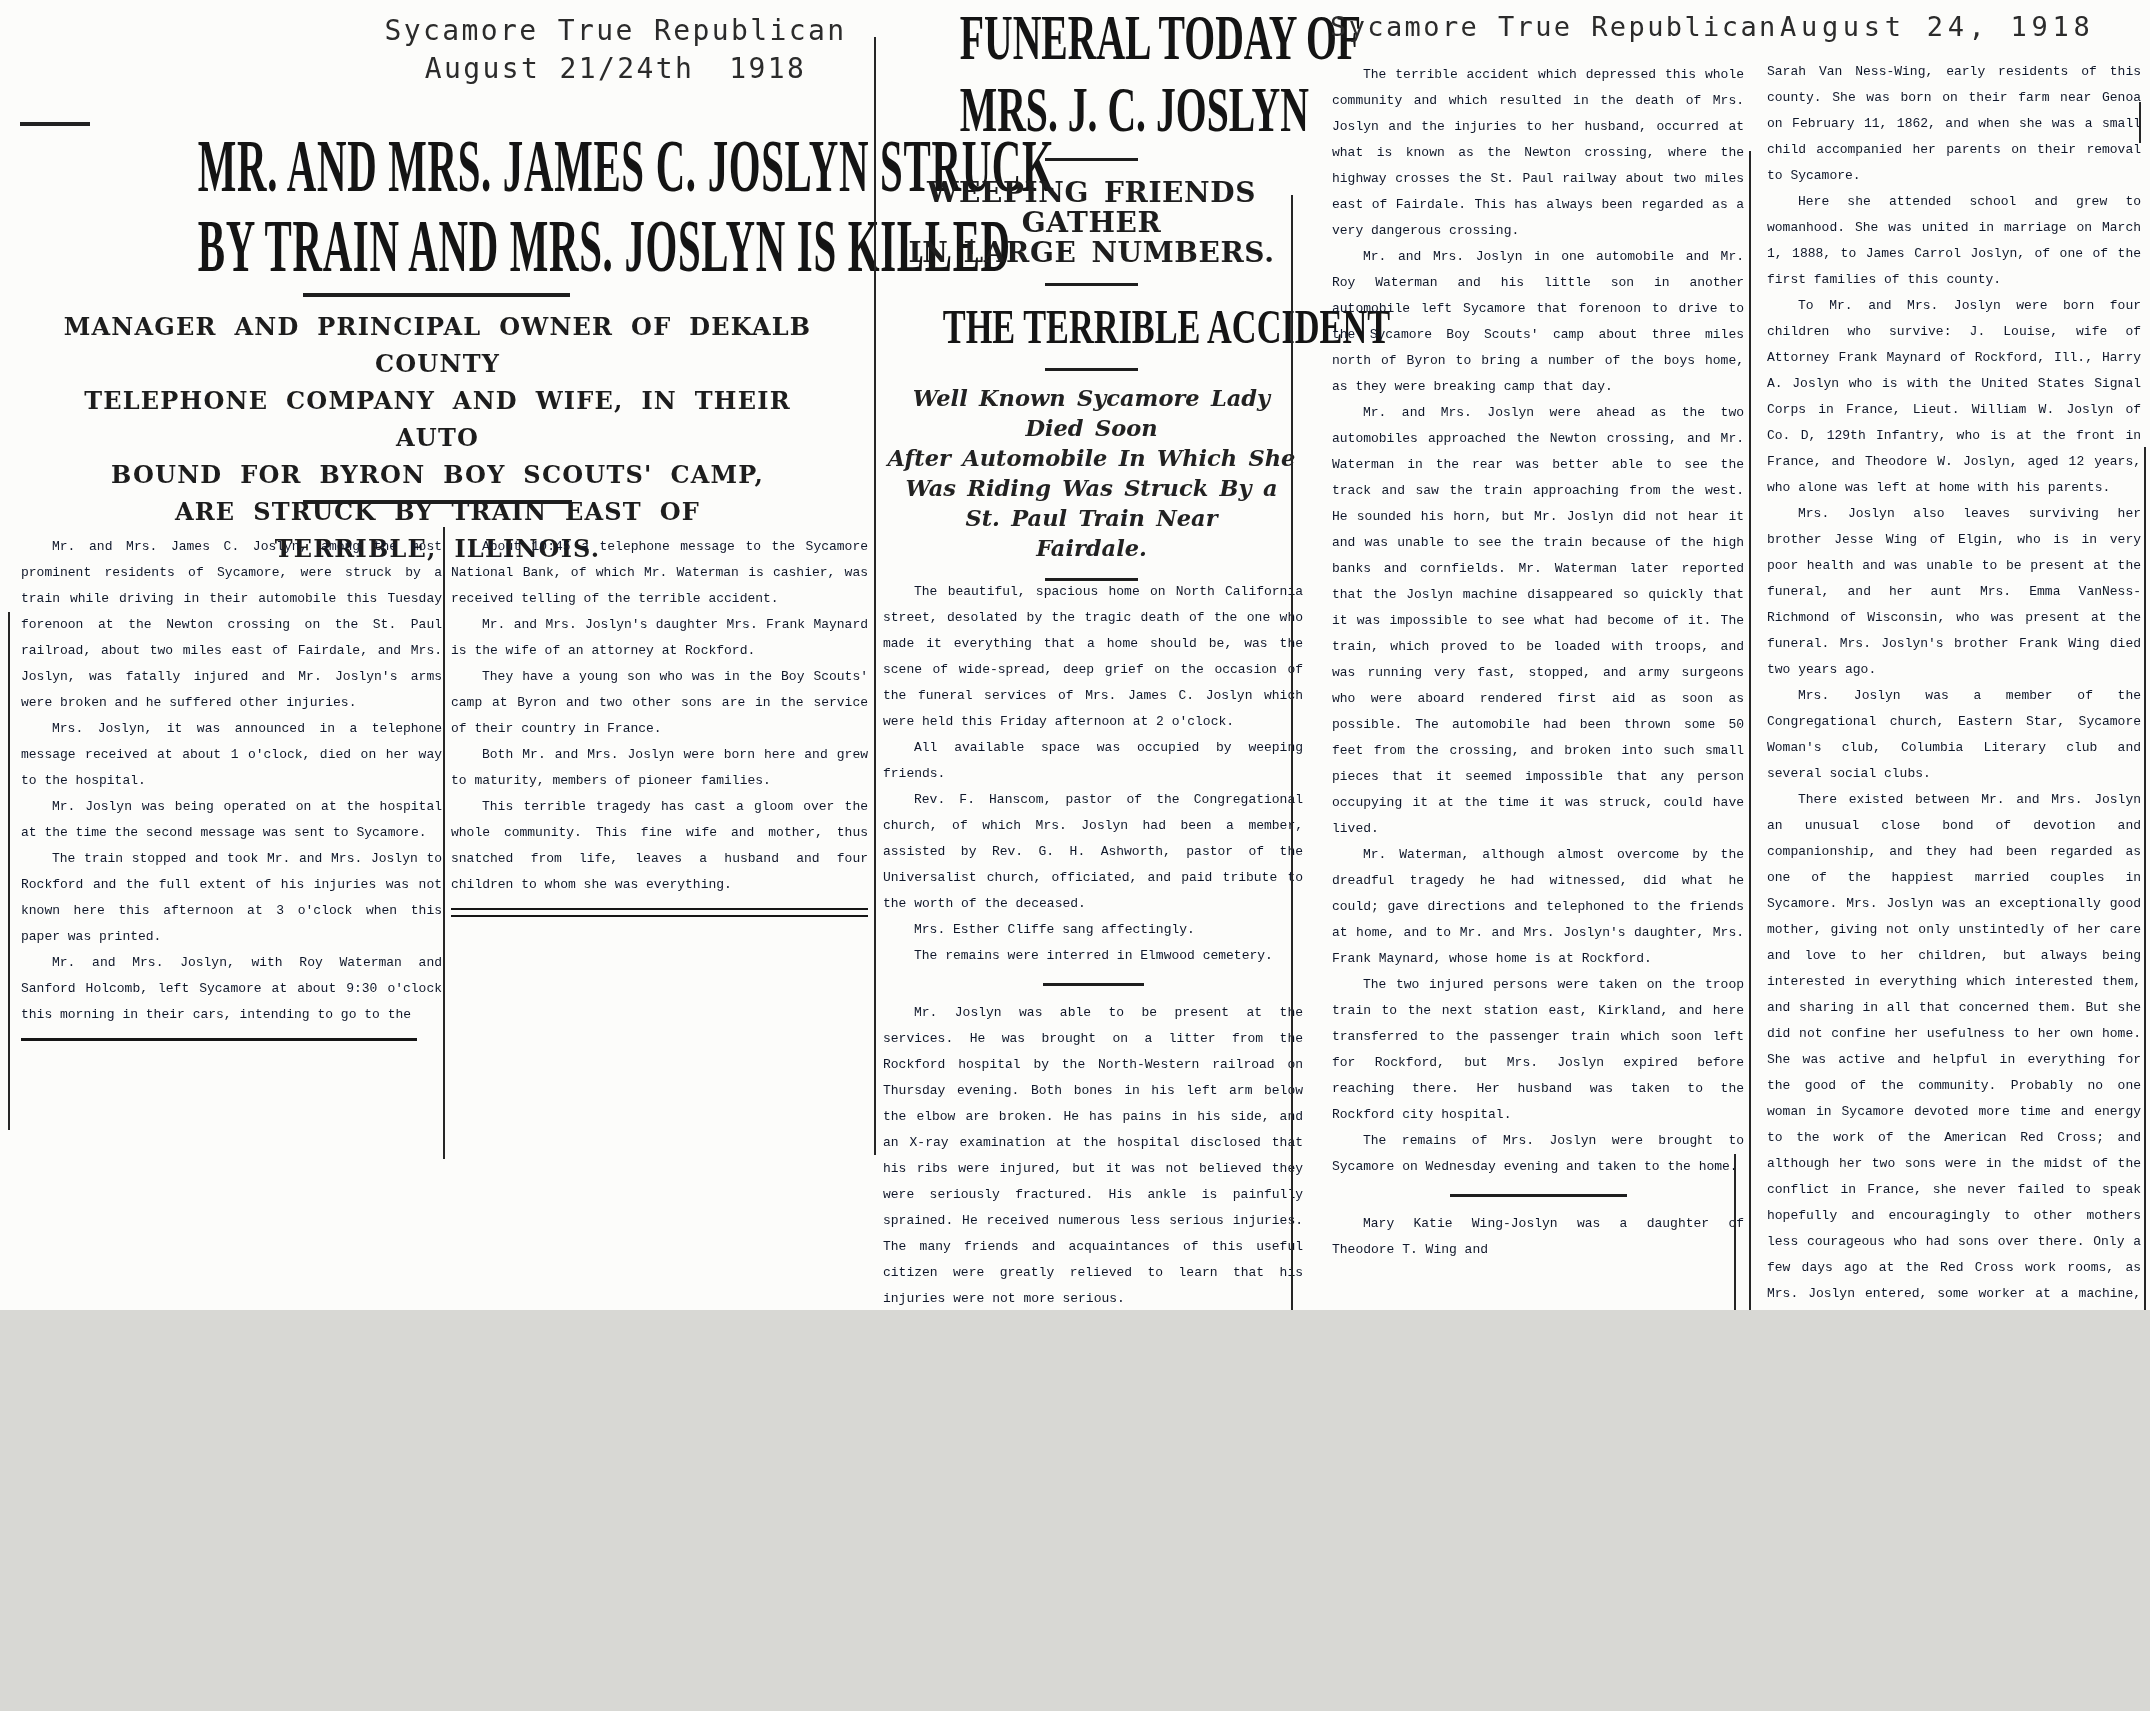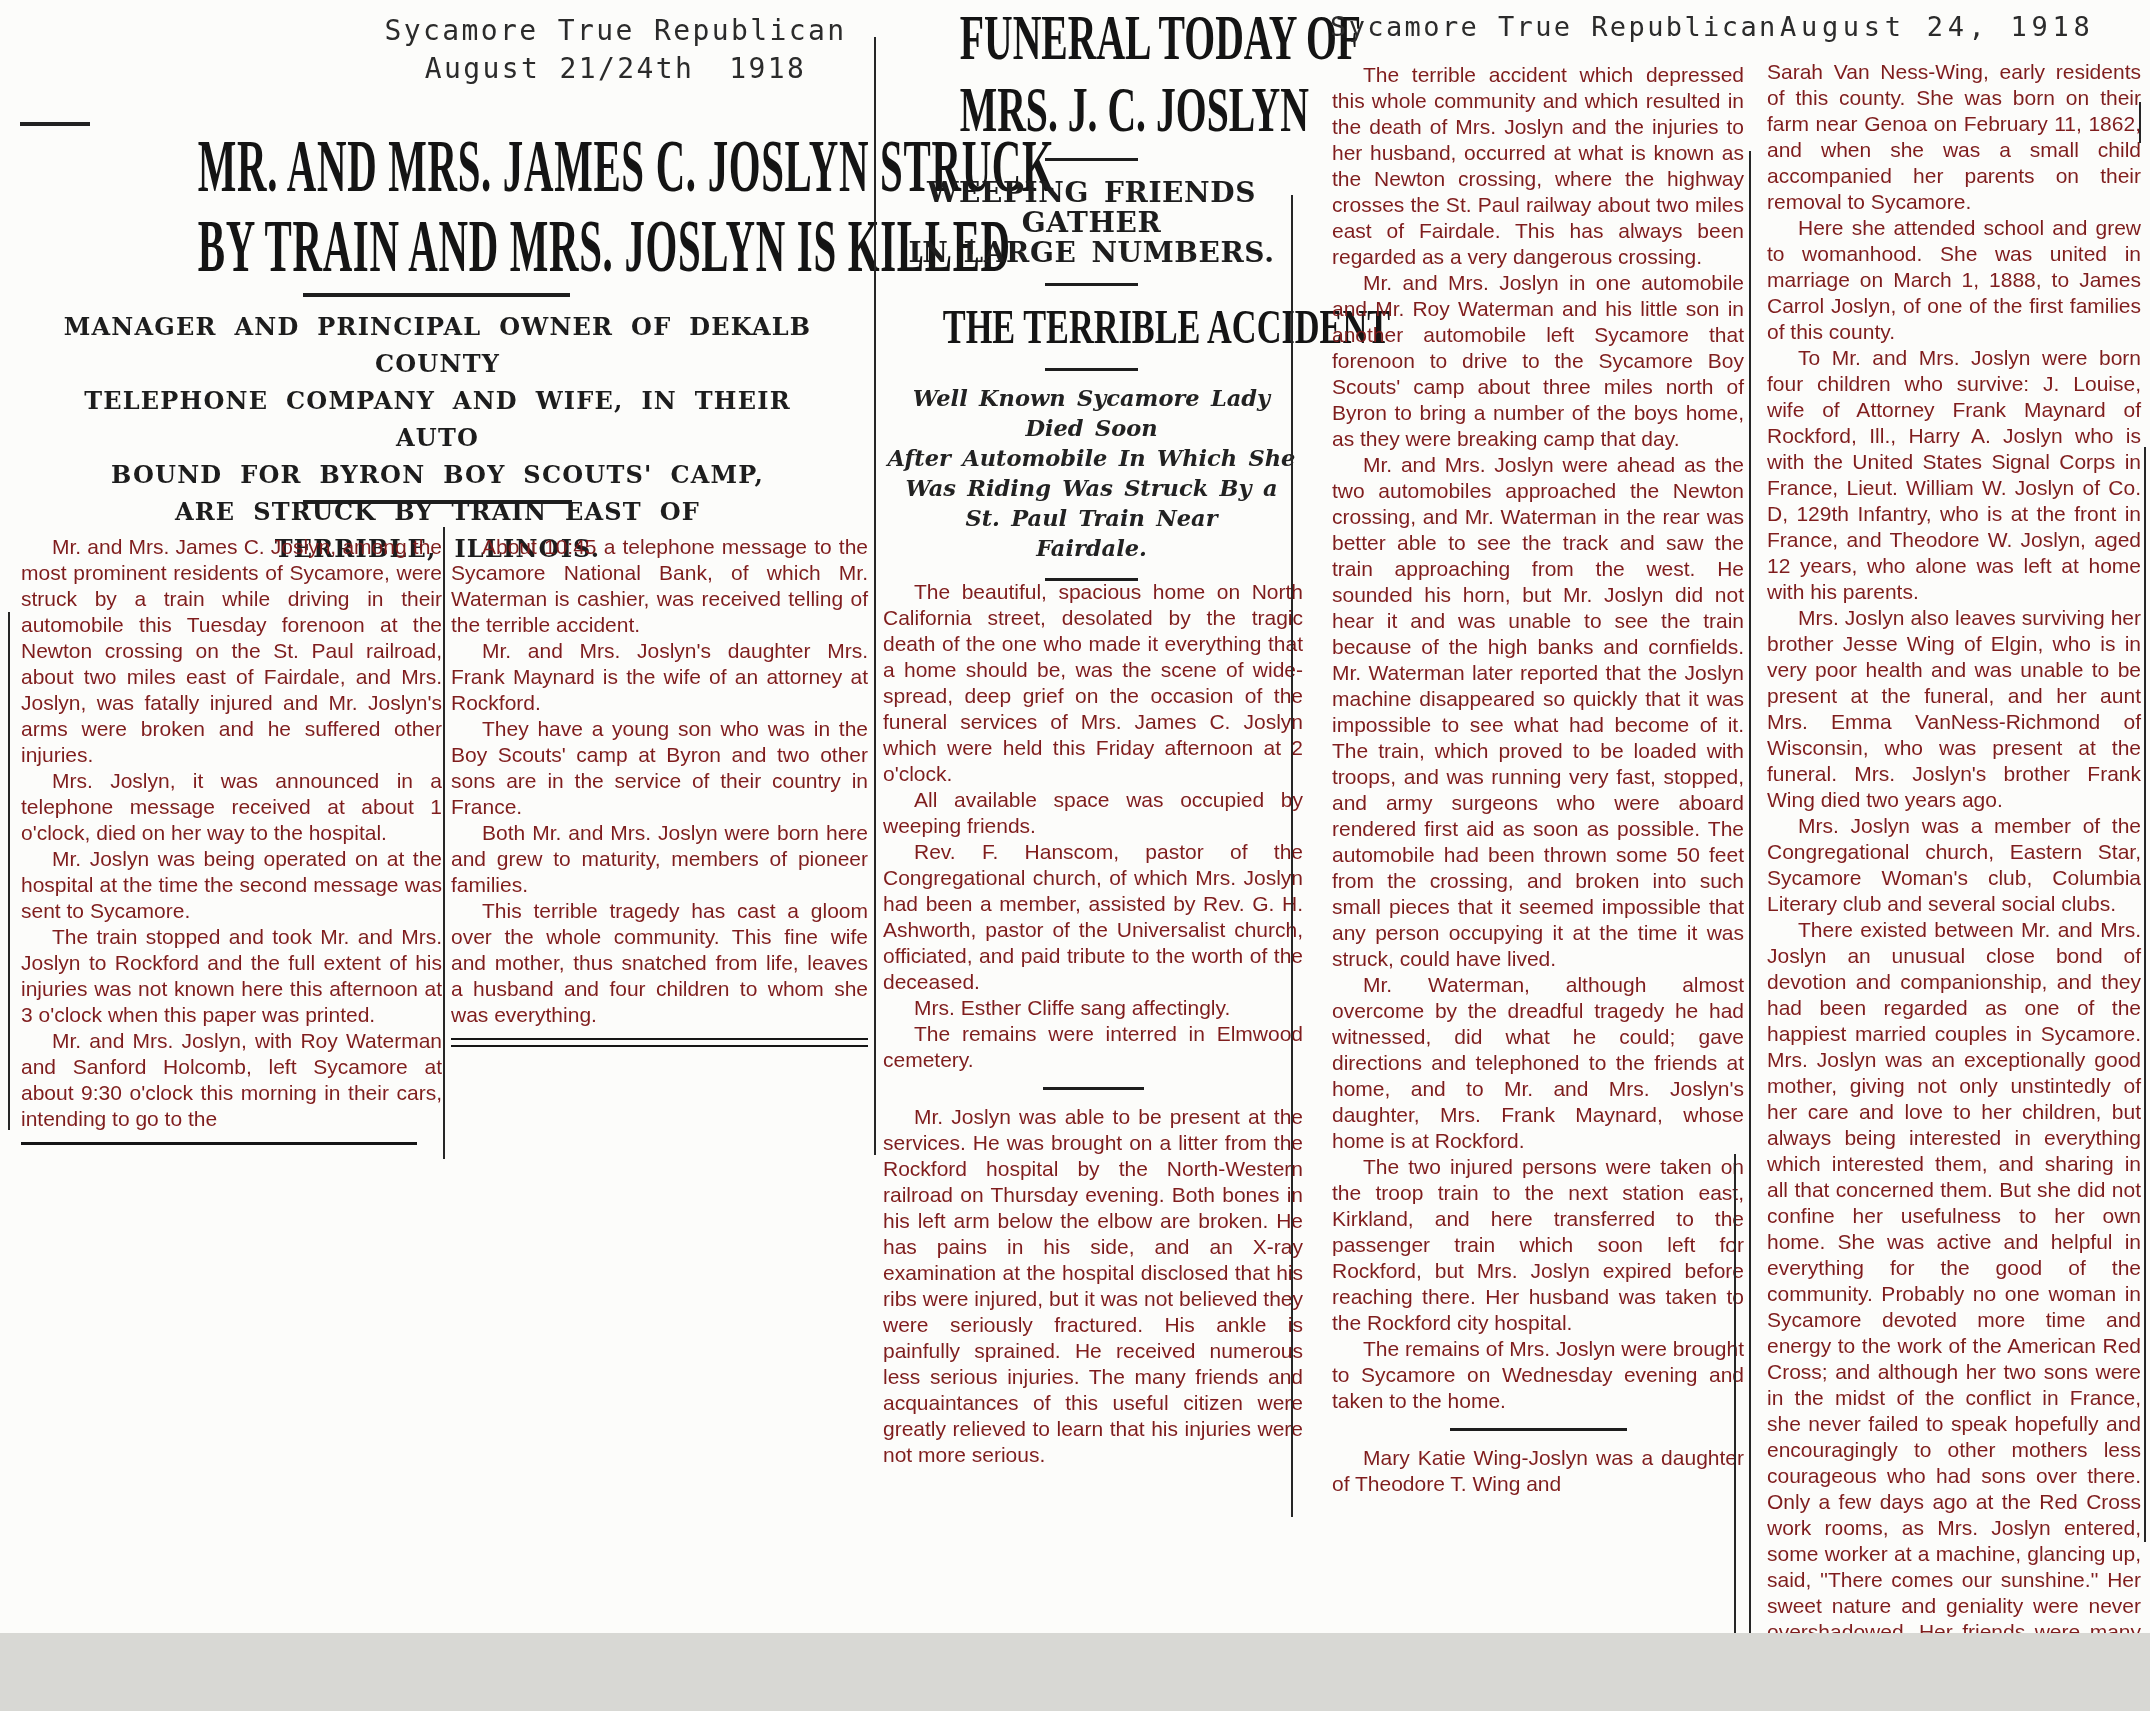--- a/index.html
+++ b/index.html
@@ -1,17 +1,17 @@
 <!DOCTYPE html>
 <html style="font-size:9.5px"><head>
 <meta charset="utf-8">
 <style>
   html,body { margin:0; padding:0; background:#d8d8d4; }
   .page {
-    position:relative; width:2151px; height:1633px;
+    position:relative; width:2151px; height:1310px;
     background:#fcfcfa; overflow:hidden; color:#1b1b1b;
   }
   .typed { font-family:"DejaVu Sans Mono", monospace; color:#2b2b2b; }
   .left-masthead { position:absolute; left:361px; top:12px; width:509px; text-align:center;
     font-size:28px; letter-spacing:2.4px; line-height:38px; }
   .masthead-gap { display:inline-block; margin-left:35px; }
   .right-masthead-title { position:absolute; left:1330px; top:10.6px; font-size:27px; letter-spacing:2.4px; }
   .right-masthead-date { position:absolute; left:1780px; top:10.6px; font-size:27px; letter-spacing:4.7px; }
 
   .dash-mark { position:absolute; left:19.5px; top:122px; width:70px; height:4.1px; background:#222; }
@@ -21,22 +21,22 @@
     line-height:73px; white-space:nowrap; transform:scaleX(0.56); transform-origin:50% 50%;
     letter-spacing:1.2px; color:#141414; }
   .hl-line + .hl-line { margin-top:7px; }
 
   .hrule { position:absolute; background:#1e1e1e; height:3.5px; }
 
   .deck { position:absolute; left:53px; top:308px; width:769px; text-align:center;
     font-family:"DejaVu Serif", serif; font-weight:bold; font-size:24px; line-height:37px;
     letter-spacing:1.2px; word-spacing:8.3px; color:#1d1d1d; }
 
-  .col { position:absolute; font-family:Liberation Sans, sans-serif; font-size:21px;
-    line-height:26px; text-align:justify; color:#7f1d1d; }
+  .col { position:absolute; font-family:Liberation Mono, monospace; font-size:13px;
+    line-height:26px; text-align:justify; color:#0f172a; }
   .col p { margin:0; text-indent:31px; }
   .col p.noindent { text-indent:0; }
 
   .end-rule-single { border-top:3px solid #161616; width:94%; margin-top:9.5px; }
   .end-rule-double { border-top:2.4px solid #161616; border-bottom:2.4px solid #161616;
     height:5.3px; margin-top:9.5px; }
   .flow-divider { width:101px; height:3px; background:#1e1e1e; margin:14px auto; }
   .flow-divider.wide { width:177px; }
 
   .mid-head { position:absolute; left:879px; top:4.7px; width:425px; text-align:center;

